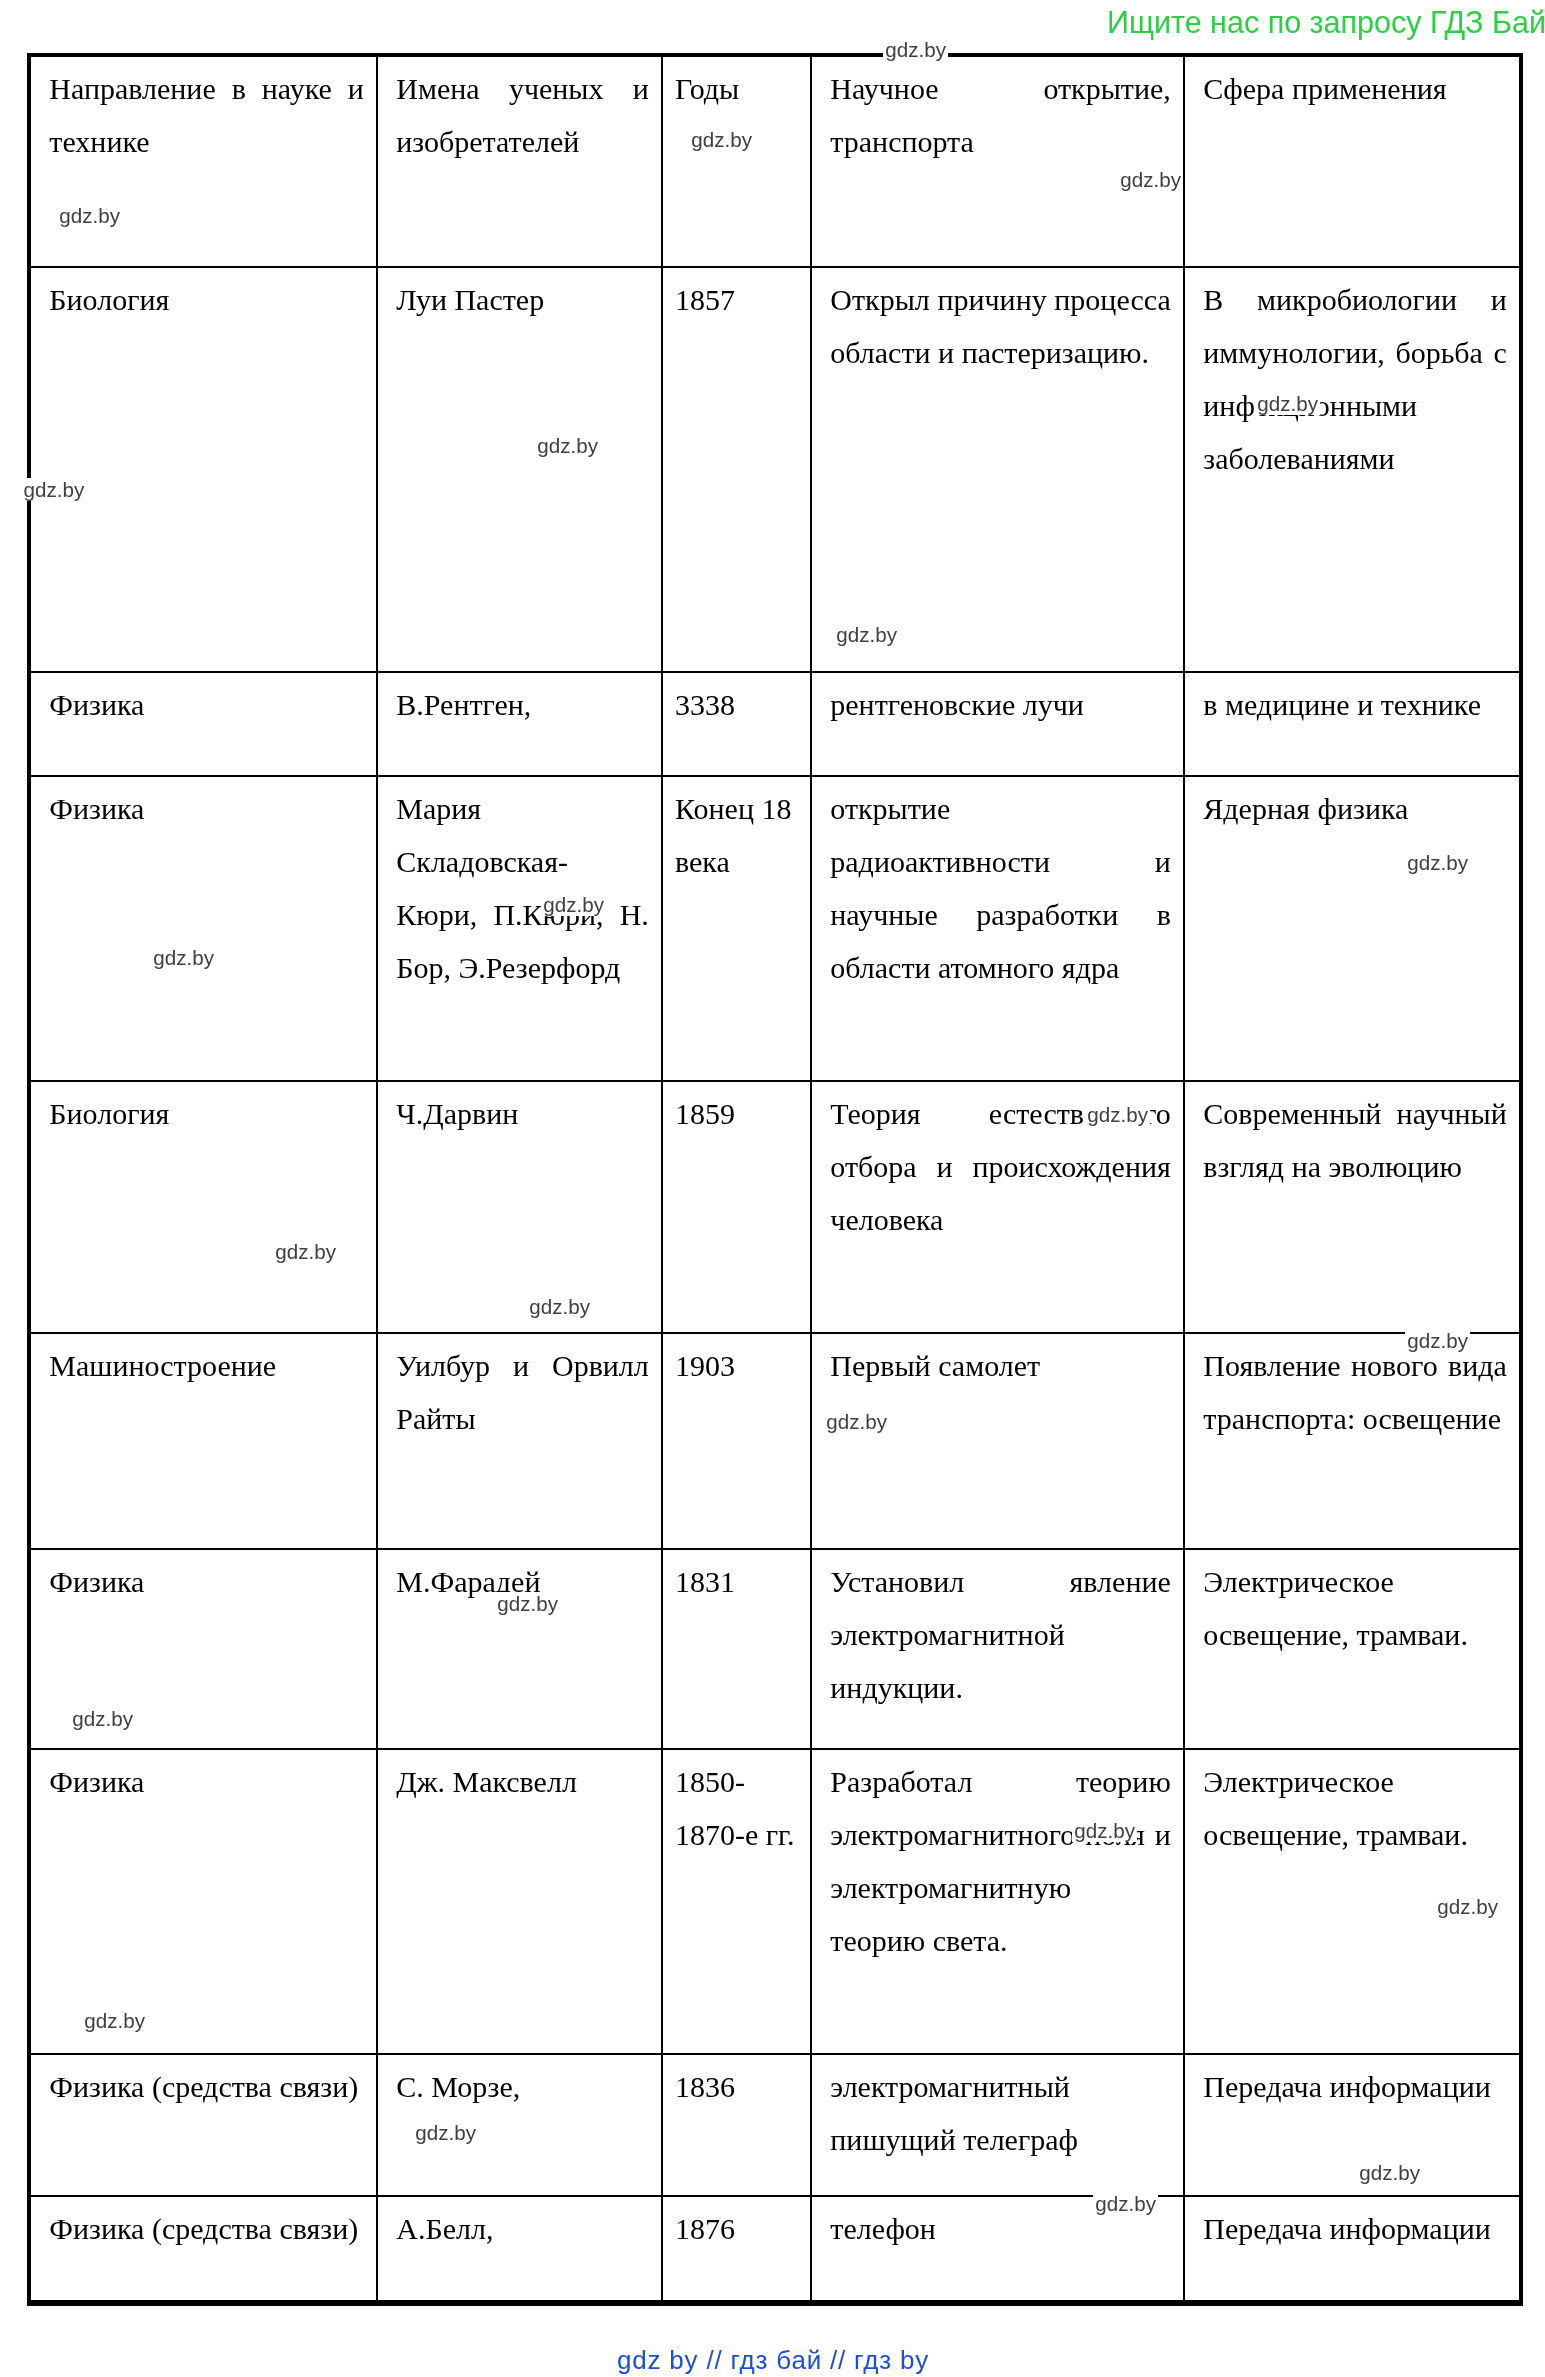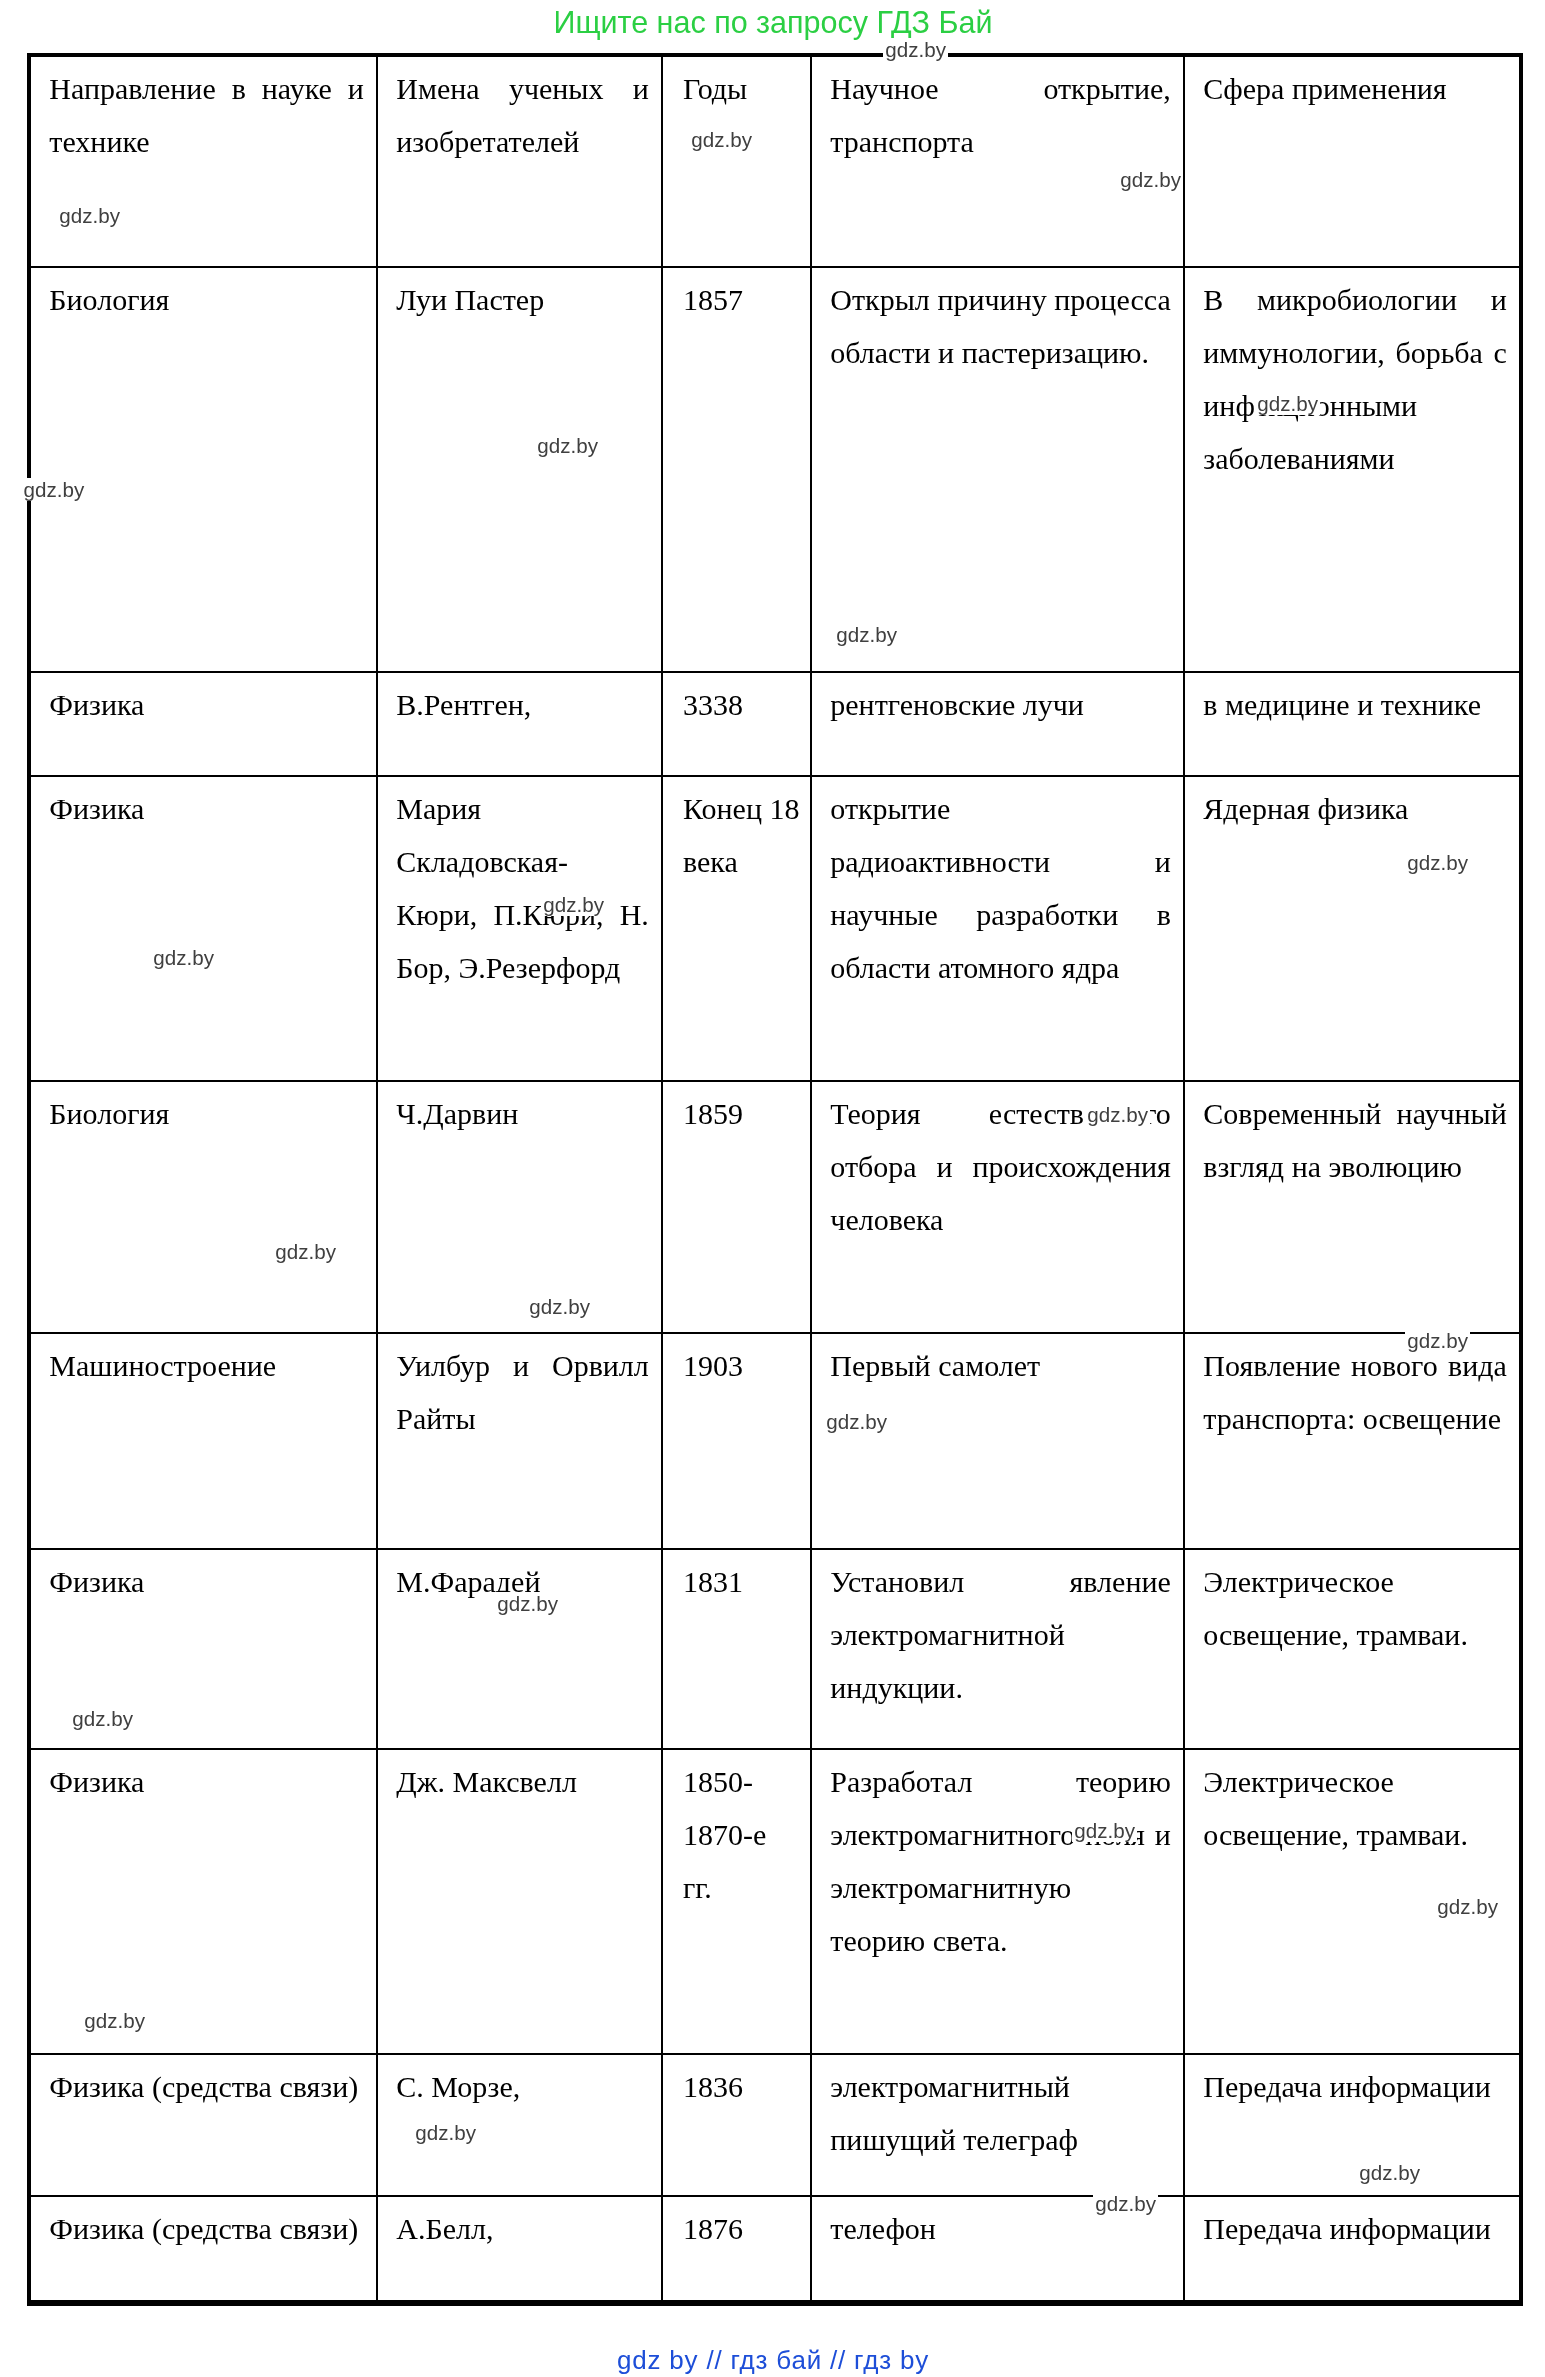--- a/index.html
+++ b/index.html
@@ -13,21 +13,21 @@
     height: 2377px;
     overflow: hidden;
     font-family: "Liberation Serif", serif;
     color: #000000;
   }
   .banner {
     position: absolute;
     top: 1.5px;
     left: 0;
     width: 100%;
-    text-align: center;
+    text-align: right;
     font-family: "Liberation Sans", sans-serif;
     font-size: 30.5px;
     line-height: 40px;
     font-weight: 400;
   }
   table.main-table {
     position: absolute;
     left: 27px;
     top: 53px;
     width: 1492px;
@@ -41,21 +41,21 @@
     vertical-align: top;
     font-size: 30px;
     line-height: 53px;
     font-weight: normal;
     padding: 4.6px 12.2px 3px 18.3px;
     text-align: justify;
     overflow-wrap: break-word;
   }
   .main-table thead tr { height: 212px; }
   
-  .main-table .col2 { text-align: left; padding-left: 20px; padding-right: 7.6px; }
+  .main-table .col2 { text-align: left; padding-left: 12px; padding-right: 7.6px; }
   .wm {
     position: absolute;
     font-family: "Liberation Sans", sans-serif;
     font-size: 20.6px;
     line-height: 23px;
     color: #404040;
     white-space: nowrap;
     background: #ffffff;
     padding: 0 2.3px;
   }

